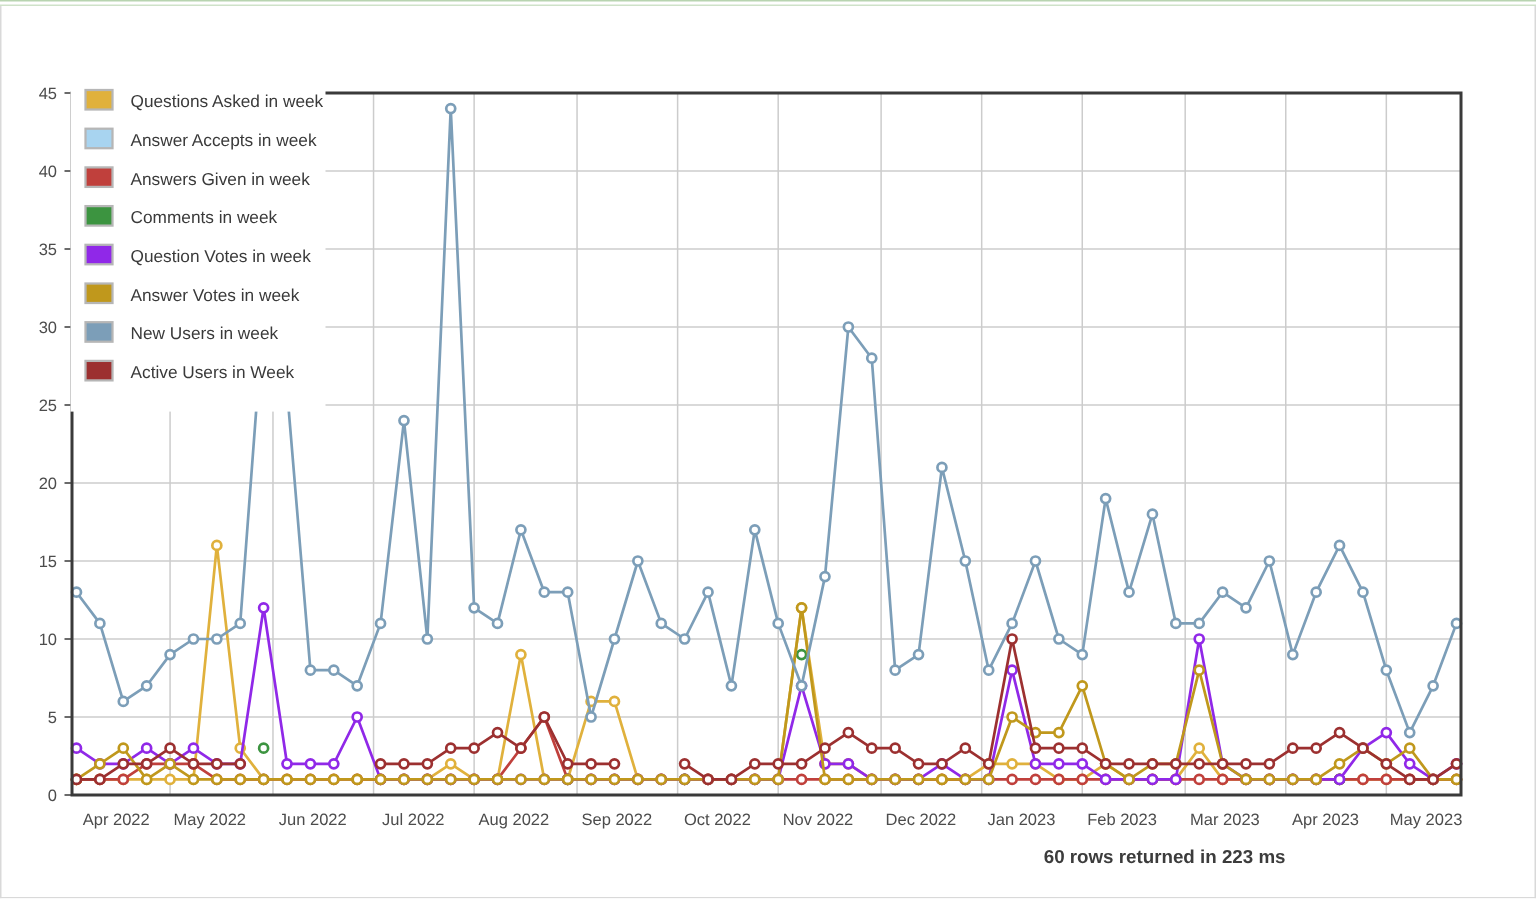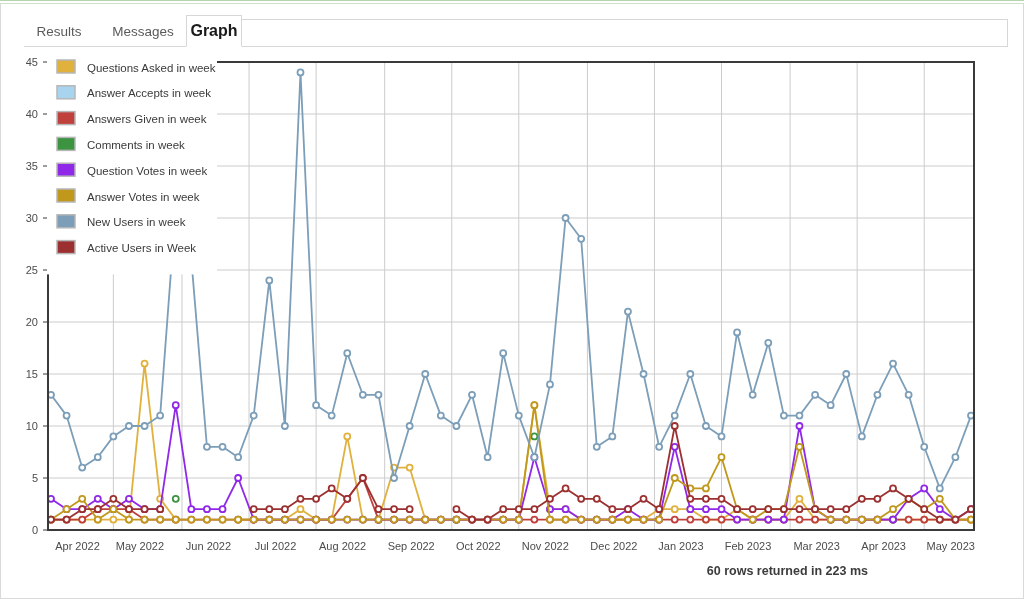--- a/index.html
+++ b/index.html
@@ -95,21 +95,21 @@
     fill: #4c4c4c;
   }
   .legend-text {
     font-family: "Liberation Sans", sans-serif;
     font-size: 11.5px;
     fill: #3a3a3a;
   }
   
   .footer {
     position: absolute;
-    left: 15px; top: 558px;
+    left: 4px; top: 558px;
     width: 877px; height: 41px;
     box-sizing: border-box;
     text-decoration: underline;
   }
   .footer-status {
     position: absolute;
     right: 24px; top: 6px;
     font-size: 12.5px;
     font-weight: bold;
     color: #3c3c3c;
@@ -131,27 +131,20 @@
 </head>
 <body>
 
 <div id="app">
 
   <div class="top-rule"></div>
   <div class="panel-left-edge"></div>
   <div class="edge-right"></div>
   <div class="edge-bottom"></div>
 
-  <div class="tabstrip">
-    <div class="tabstrip-baseline"></div>
-    <div class="tab-tail"></div>
-    <div class="tab inactive" id="tab-0">Results</div>
-    <div class="tab inactive" id="tab-1">Messages</div>
-    <div class="tab active" id="tab-2">Graph</div>
-  </div>
 
   <div id="graph-wrap">
     <svg id="chart-svg" width="1024" height="510" viewBox="0 0 1024 510">
       <g id="grid-layer">
           <rect x="48" y="14" width="926" height="468" fill="#ffffff"></rect>
           <line x1="48" y1="430" x2="974" y2="430" stroke="#cccccc" stroke-width="1"></line>
           <line x1="48" y1="378" x2="974" y2="378" stroke="#cccccc" stroke-width="1"></line>
           <line x1="48" y1="326" x2="974" y2="326" stroke="#cccccc" stroke-width="1"></line>
           <line x1="48" y1="274" x2="974" y2="274" stroke="#cccccc" stroke-width="1"></line>
           <line x1="48" y1="222" x2="974" y2="222" stroke="#cccccc" stroke-width="1"></line>

